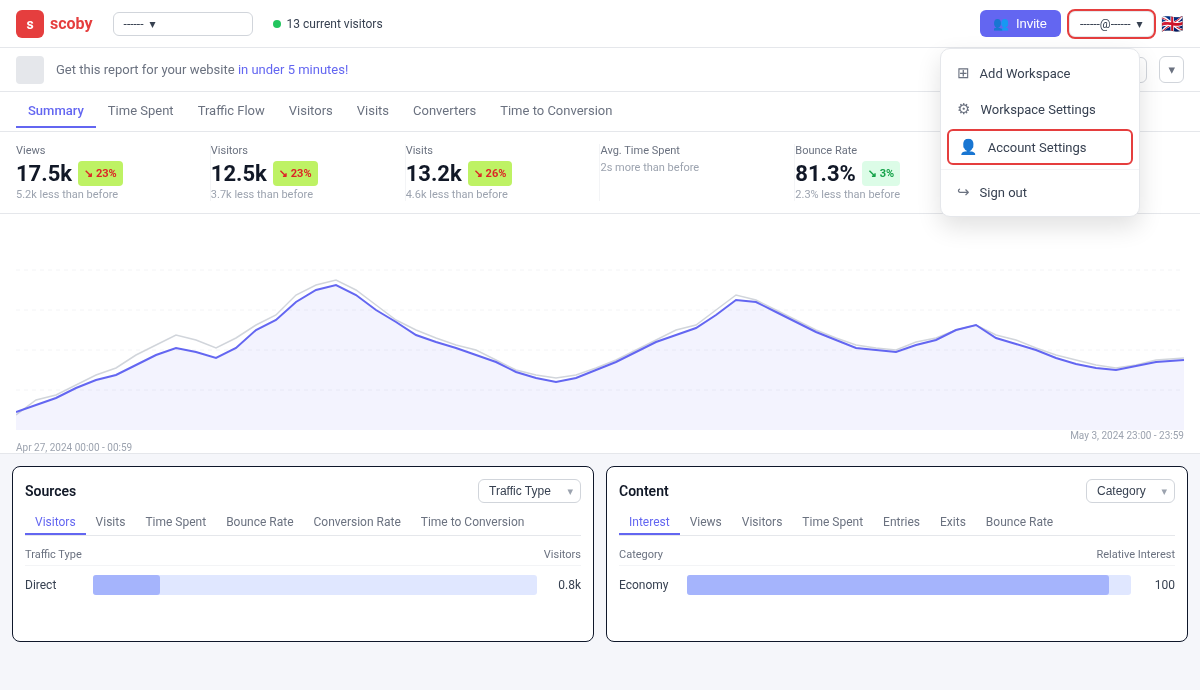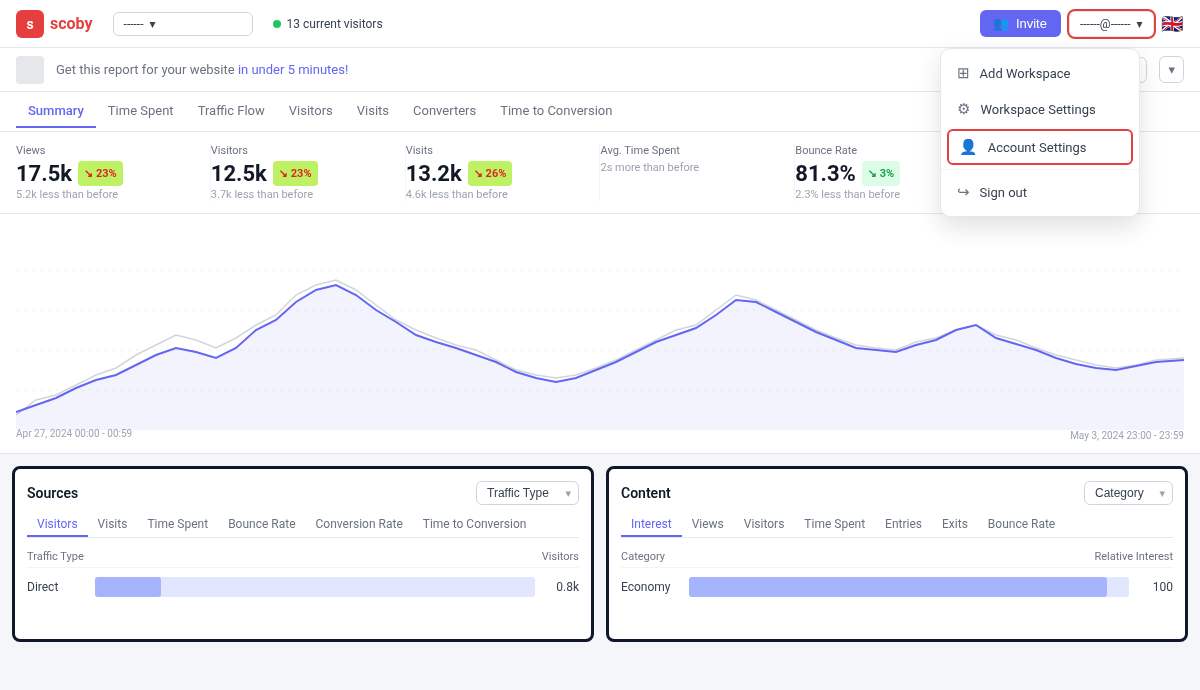--- a/index.html
+++ b/index.html
@@ -35,26 +35,26 @@
     .stat-item:last-child { border-right: none; }
     .stat-label { font-size: 11px; color: #6b7280; margin-bottom: 4px; }
     .stat-value { font-size: 22px; font-weight: 700; color: #111827; display: flex; gap: 6px; }
     .stat-badge { font-size: 11px; padding: 2px 6px; border-radius: 4px; display: flex; align-items: center; gap: 2px; }
     .badge-red { background: #bef264; color: #dc2626; }
     .badge-green { background: #dcfce7; color: #16a34a; }
     .stat-sub { font-size: 11px; color: #9ca3af; margin-top: 2px; }
 
     
     .chart-area { background: #fff; margin: 0; padding: 16px 16px 8px; position: relative; height: 240px; border-bottom: 1px solid #e5e7eb; }
-    .chart-time-left { position: absolute; bottom: 14px; left: 16px; font-size: 10px; color: #9ca3af; }
+    .chart-time-left { position: absolute; bottom: 0; left: 16px; font-size: 10px; color: #9ca3af; }
     .chart-time-right { position: absolute; bottom: 12px; right: 16px; font-size: 10px; color: #9ca3af; }
 
     
     .bottom-section { display: flex; gap: 0; background: #f5f6fa; padding: 12px; gap: 12px; height: 200px; }
-    .panel { background: #fff; border-radius: 8px; flex: 1; padding: 12px; border: 3px solid #0f172a; }
+    .panel { background: #fff; border-radius: 8px; flex: 1; padding: 12px; border: 1px solid #0f172a; }
     .panel-header { display: flex; align-items: center; gap: 8px; margin-bottom: 8px; }
     .panel-title { font-size: 14px; font-weight: 600; color: #111827; }
     .panel-select { border: 1px solid #d1d5db; border-radius: 6px; padding: 4px 28px 4px 10px; font-size: 12px; color: #374151; background: #fff; cursor: pointer; appearance: none; flex: 1; margin-left: auto; position: relative; }
     .select-wrapper { position: relative; margin-left: auto; }
     .select-wrapper::after { content: '▾'; position: absolute; right: 8px; top: 50%; transform: translateY(-50%); color: #9ca3af; font-size: 11px; pointer-events: none; }
     .panel-tabs { display: flex; gap: 0; border-bottom: 1px solid #e5e7eb; margin-bottom: 8px; }
     .panel-tab { padding: 4px 10px; font-size: 12px; color: #6b7280; cursor: pointer; border-bottom: 2px solid transparent; }
     .panel-tab.active { color: #6366f1; border-bottom: 2px solid #6366f1; }
     .table-header { display: flex; justify-content: space-between; font-size: 11px; color: #6b7280; padding: 4px 0; border-bottom: 1px solid #f3f4f6; margin-bottom: 4px; }
     .table-row { display: flex; align-items: center; padding: 5px 0; gap: 8px; }

